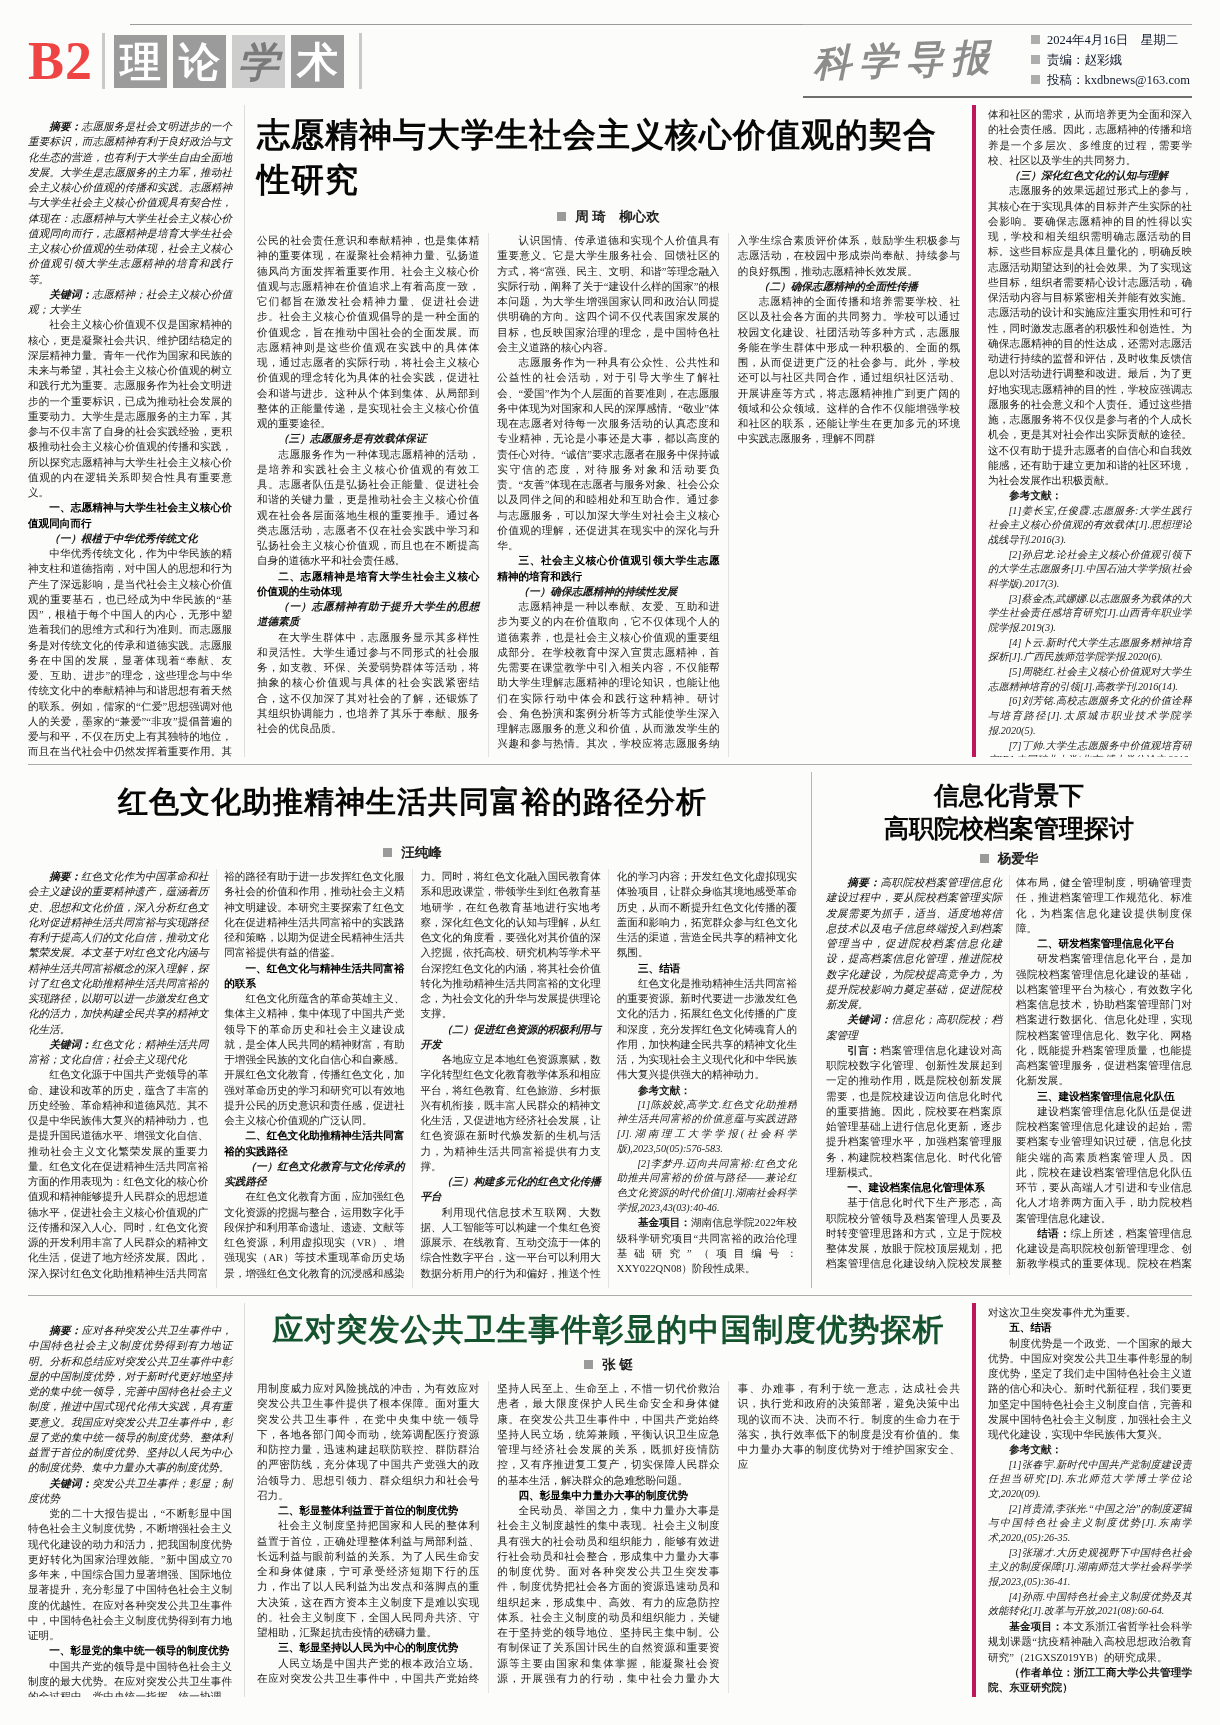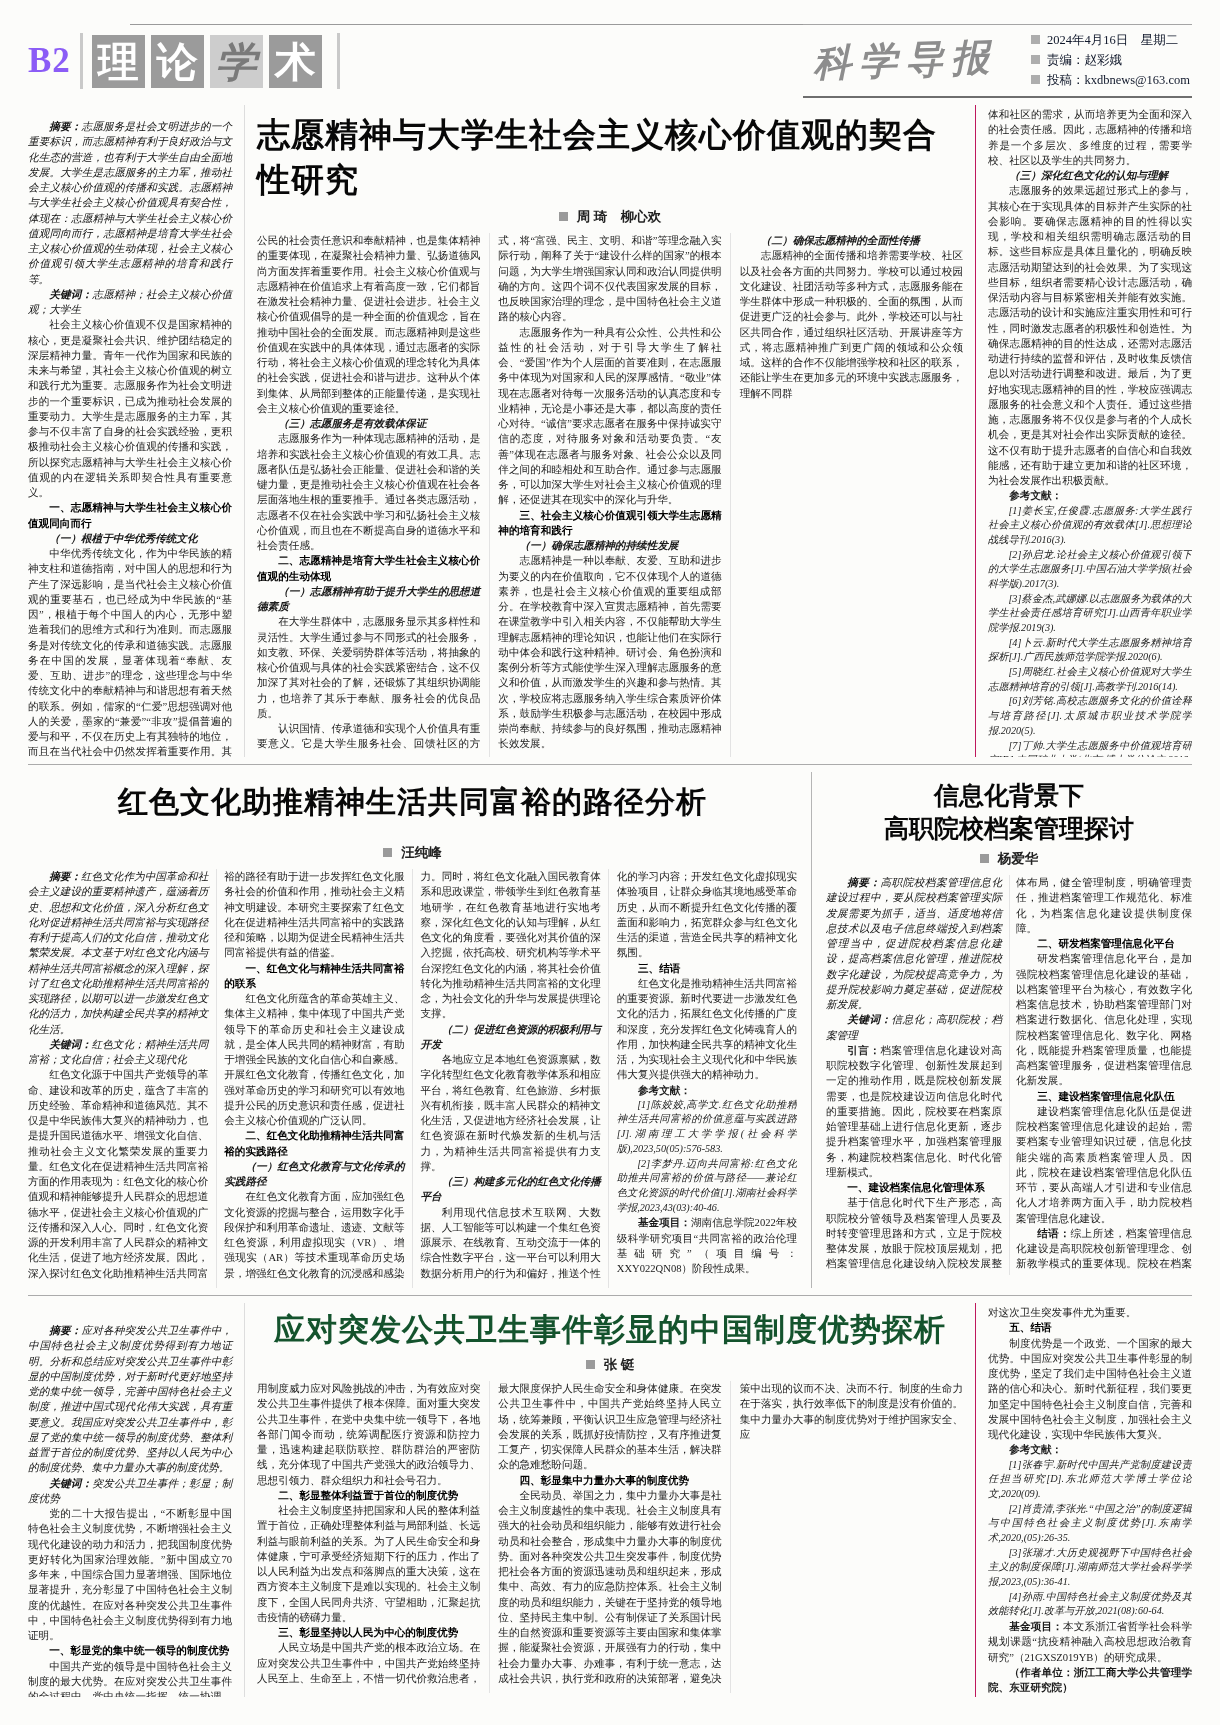--- a/index.html
+++ b/index.html
@@ -3,21 +3,21 @@
 <meta charset="utf-8">
 <style>
   html,body{margin:0;padding:0;background:#e8e8e4;}
   .page{position:relative;width:1220px;height:1725px;margin:0 auto;background:#fcfcfa;
         box-sizing:border-box;padding:24px 28px 14px;overflow:hidden;
         font-family:"Liberation Serif","DejaVu Serif",serif;color:#1b1b1b;}
   
   .topline{border-top:1.5px solid #9a9a9a;margin-left:102px;}
   .hdr{display:flex;justify-content:space-between;align-items:center;height:72px;}
   .hdr-left{display:flex;align-items:center;}
-  .pageno{font-size:35px;font-weight:700;letter-spacing:1px;color:#8b5cf6;
+  .pageno{font-size:54px;font-weight:700;letter-spacing:1px;color:#ef4444;
           font-family:"Liberation Serif",serif;}
   .vbar{display:inline-block;width:3px;height:56px;background:#c9c9c9;margin:0 9px;}
   .secblk{display:inline-block;width:53px;height:53px;line-height:55px;text-align:center;
           font-size:41px;font-weight:700;color:#fff;background:#9b9b9b;margin-right:6px;}
   .secblk.cal{background:#cdcdcd;color:#7a7a7a;font-style:italic;}
   .hdr-right{display:flex;align-items:center;border-top:1px solid #a5a5a5;
              border-bottom:2px solid #6e6e6e;padding:5px 2px 6px 10px;}
   .masthead{font-size:38px;font-weight:700;color:#8d8d8d;letter-spacing:8px;
             transform:rotate(-2deg);margin-right:34px;font-style:italic;}
   .hdr-info{font-size:12.5px;line-height:1.6;color:#0f172a;}
@@ -34,21 +34,21 @@
   .ref{font-size:10.2px;font-style:italic;}
   .refh{font-weight:700;}
   .unit{font-weight:700;}
   .byline{text-align:center;font-size:13.5px;font-weight:700;margin:5px 0 7px;color:#222;}
   .byline .sq{background:#9a9a9a;margin-right:9px;}
   .rule{border:none;border-top:1px solid #ababab;margin:7px 0;}
   
   .art-split{display:flex;align-items:stretch;}
   .art1{height:652px;margin-top:8px;}
   .colA{width:204px;flex:none;border-right:1px solid #ddd;padding:14px 12px 0 0;overflow:hidden;}
-  .colE{width:204px;flex:none;border-left:1px solid #be185d;padding:2px 0 0 12px;overflow:hidden;}
+  .colE{width:204px;flex:none;border-left:4px solid #be185d;padding:2px 0 0 12px;overflow:hidden;}
   .centerc{flex:1;min-width:0;padding:0 12px;display:flex;flex-direction:column;}
   .a1-title{font-size:33px;font-weight:900;text-align:left;letter-spacing:1px;margin:8px 0 0;color:#080808;}
   .flow{overflow:hidden;column-fill:auto;column-rule:1px solid #e3e3e3;}
   .flow3{columns:3;column-gap:18px;height:556px;}
   
   .mid{display:flex;height:516px;}
   .art2{flex:1;min-width:0;padding-right:14px;display:flex;flex-direction:column;}
   .a2-title{font-size:30px;font-weight:900;text-align:center;letter-spacing:1px;margin:10px 0 16px;color:#080808;}
   .flow4{columns:4;column-gap:16px;height:434px;}
   .art3{width:366px;flex:none;border-left:1px solid #b5b5b5;padding-left:14px;

